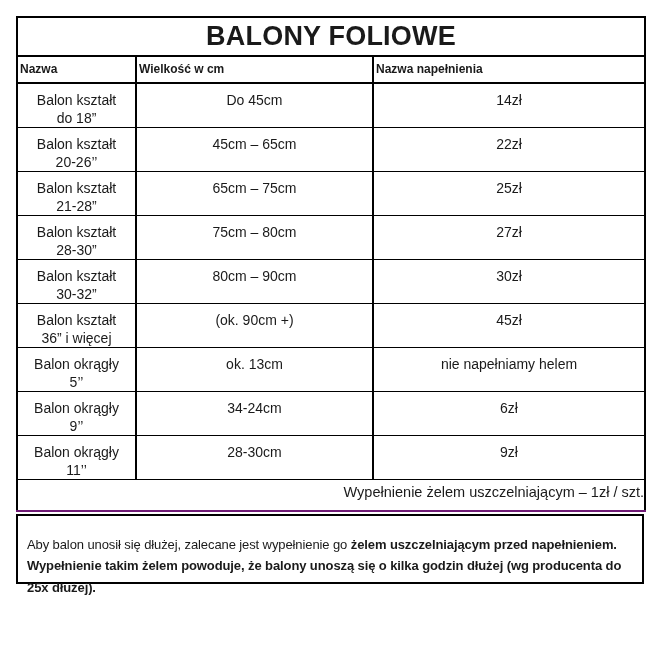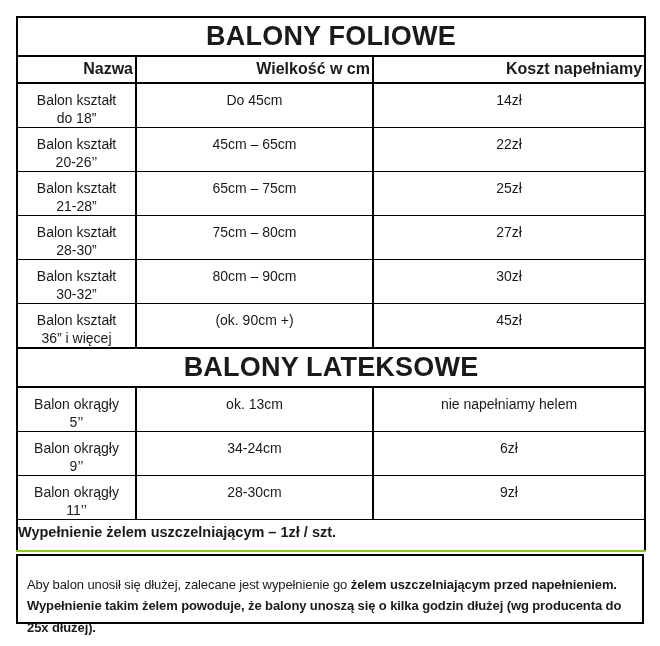--- a/index.html
+++ b/index.html
@@ -35,42 +35,42 @@
     text-align: center;
     vertical-align: middle;
     font-size: 27px;
     font-weight: bold;
     letter-spacing: 0.2px;
   }
   tr.col-header-row th {
     border-top: 2px solid #000;
     border-bottom: 2px solid #000;
     height: 27px;
-    text-align: right;
+    text-align: left;
     vertical-align: middle;
-    font-size: 16px;
+    font-size: 12px;
     font-weight: bold;
     padding: 1px 2px 3px 2px;
   }
   tr.data-row td {
     height: 40px;
     text-align: center;
     vertical-align: top;
     font-size: 14px;
     line-height: 18px;
     padding-top: 7px;
   }
   tr.footer-row td {
     height: 31px;
-    text-align: left;
+    text-align: right;
     vertical-align: top;
     font-size: 14.5px;
-    font-weight: bold;
+    font-weight: normal;
     padding-top: 4px;
-    border-bottom: 2px solid #84cc16;
+    border-bottom: 2px solid #701a75;
   }
   .note-box {
     margin-top: 2px;
     width: 628px;
     height: 70px;
     border: 2px solid #000;
     padding: 18px 10px 0 9px;
     font-size: 13px;
     line-height: 21.5px;
     letter-spacing: -0.1px;
@@ -90,21 +90,21 @@
     </colgroup>
 
     <tbody>
         <tr class="section-title-row">
       <td colspan="3">BALONY FOLIOWE</td>
     </tr>
 
     <tr class="col-header-row">
       <th>Nazwa</th>
       <th>Wielkość w cm</th>
-      <th>Koszt napełniamy</th>
+      <th>Nazwa napełnienia</th>
     </tr>
 
     <tr class="data-row">
       <td>
         <div>Balon kształt</div>
         <div>do 18”</div>
       </td>
       <td>Do 45cm</td>
       <td>14zł</td>
     </tr>
@@ -148,23 +148,20 @@
     <tr class="data-row">
       <td>
         <div>Balon kształt</div>
         <div>36” i więcej</div>
       </td>
       <td>(ok. 90cm +)</td>
       <td>45zł</td>
     </tr>
 
 
-    <tr class="section-title-row">
-      <td colspan="3">BALONY LATEKSOWE</td>
-    </tr>
 
     <tr class="data-row">
       <td>
         <div>Balon okrągły</div>
         <div>5’’</div>
       </td>
       <td>ok. 13cm</td>
       <td>nie napełniamy helem</td>
     </tr>
 

